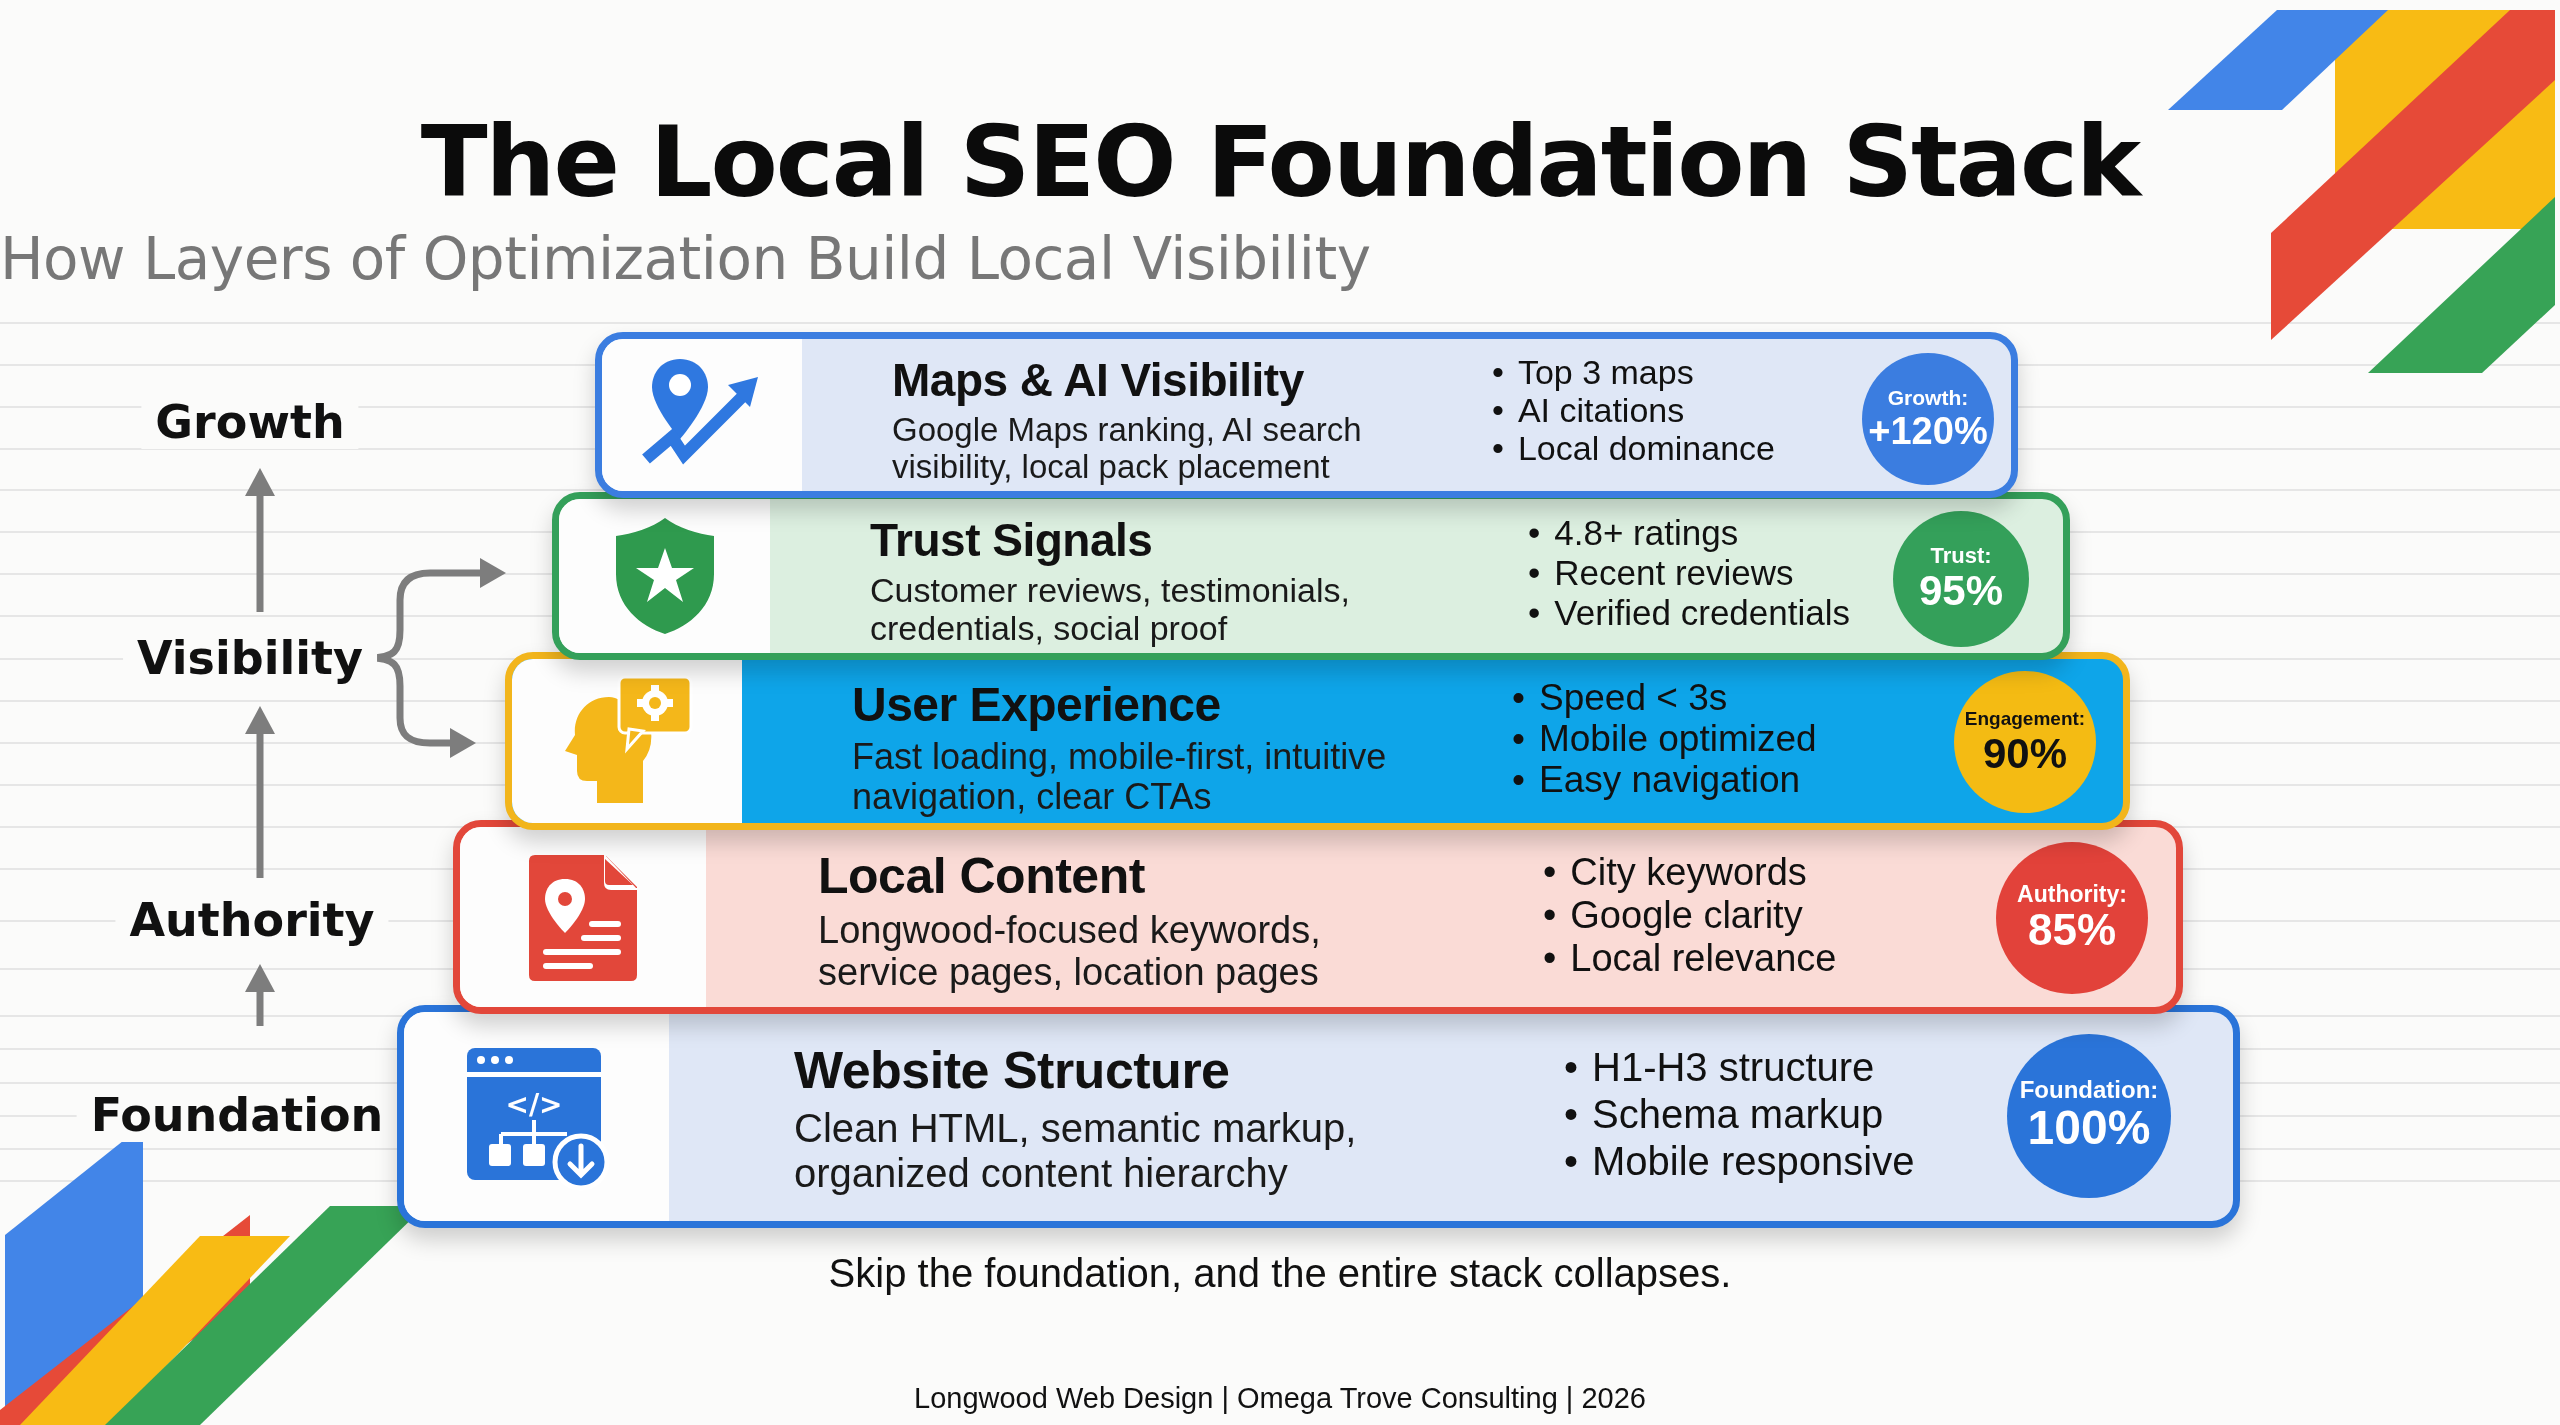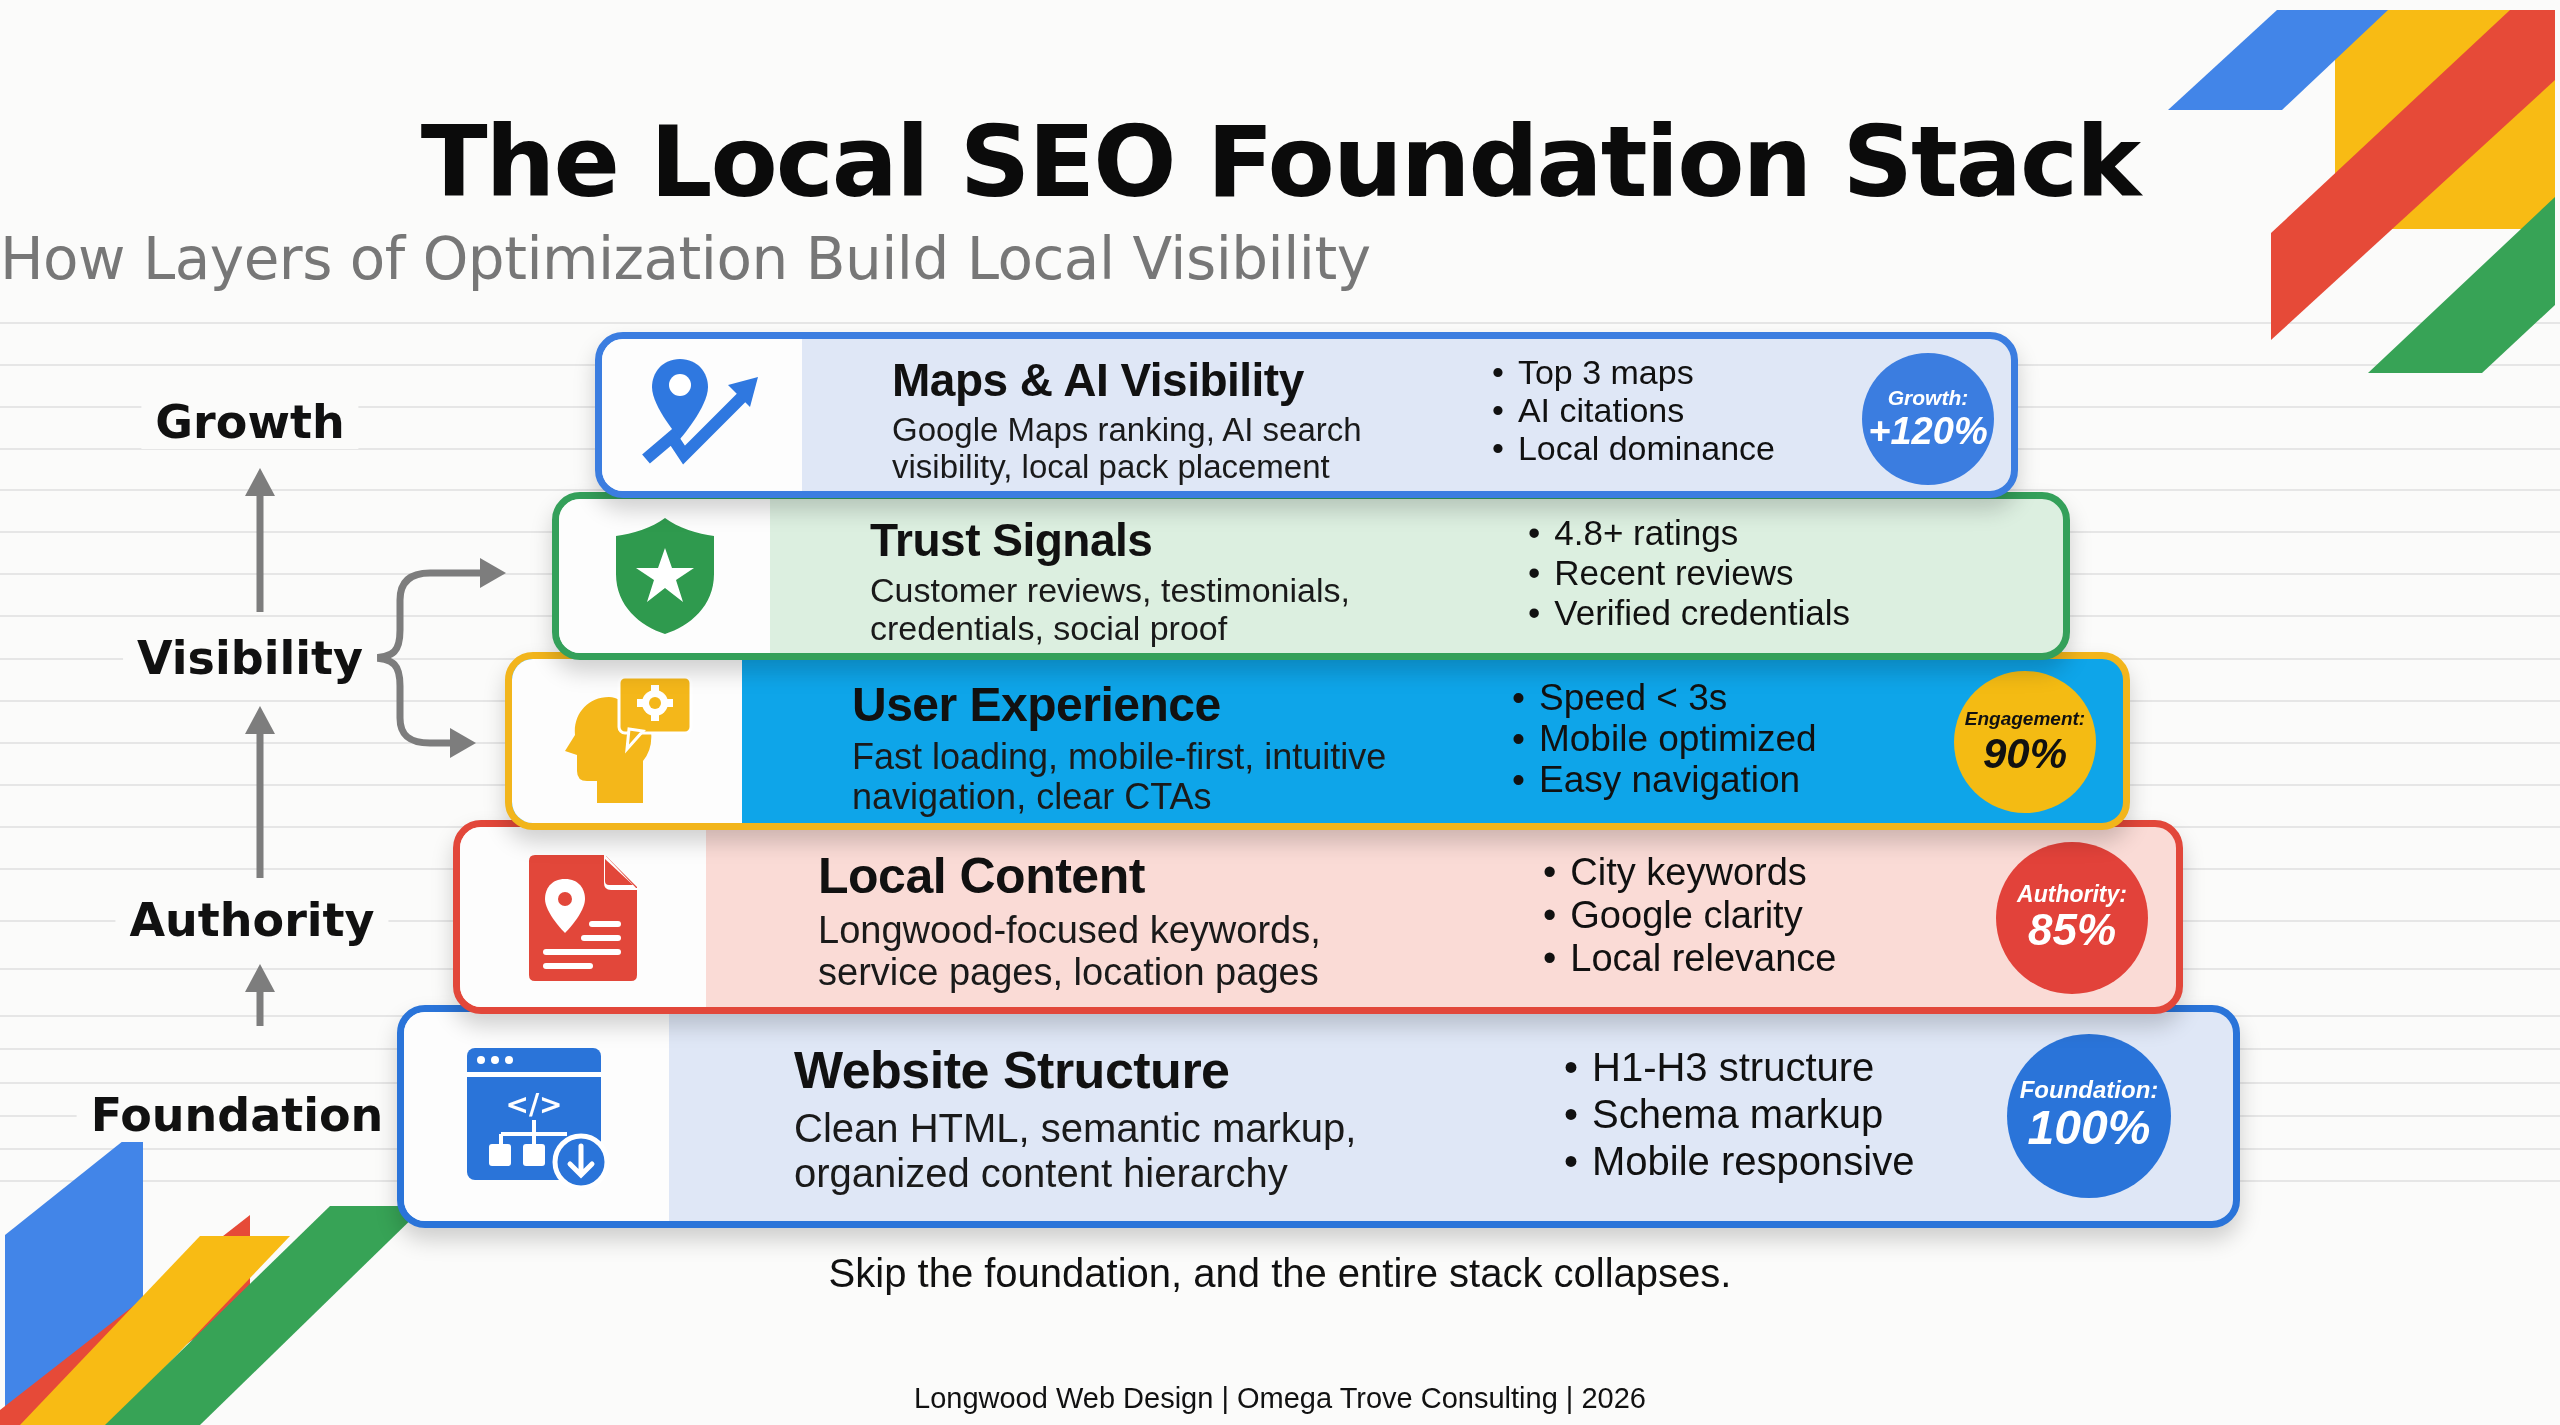--- a/index.html
+++ b/index.html
@@ -15,21 +15,21 @@
                 color:#111; background:#fbfbfa; padding:0 14px; transform:translate(-50%,-50%); white-space:nowrap;text-align:right; }
   .layer { position:absolute; border:7px solid; border-radius:28px; box-sizing:border-box; overflow:hidden;
            box-shadow:0 12px 22px rgba(0,0,0,0.18); display:flex; }
   .layer .icon-panel { background:#fdfdfd; flex:0 0 auto; display:flex; align-items:center; justify-content:center; }
   .layer .body { flex:1 1 auto; position:relative; }
   .layer .ltitle { position:absolute; font-weight:bold; font-size:46px; color:#111; white-space:nowrap; letter-spacing:-0.5px; }
   .layer .ldesc { position:absolute; font-size:35px; line-height:38px; color:#1a1a1a; }
   .layer ul { position:absolute; margin:0; padding:0; list-style:none; font-size:35px; line-height:39px; color:#111; }
   .layer ul li::before { content:"\2022"; margin-right:14px; }
   .badge { position:absolute; border-radius:50%; display:flex; flex-direction:column; align-items:center; justify-content:center;
-           color:#fff; font-weight:bold; text-align:center;font-style:italic; }
+           color:#fff; font-weight:bold; text-align:center; }
   .badge .bl { font-size:21px; line-height:24px; }
   .badge .bv { font-size:40px; line-height:44px; }
   .footer1 { position:absolute; left:0; width:2560px; top:1250px; text-align:center; font-size:40px; line-height:46px; color:#111; }
   .footer2 { position:absolute; left:0; width:2560px; top:1382px; text-align:center; font-size:29px; color:#111; }
 </style>
 </head>
 <body>
 
 <div>
   <div class="hline" style="top:322px"></div>
@@ -204,20 +204,24 @@
     <div class="ltitle" style="left:100px;top:14px;font-size:46px">Trust Signals</div>
     <div class="ldesc" style="left:100px;top:72px;font-size:34px;line-height:38px">
       <div>Customer reviews, testimonials,</div>
       <div>credentials, social proof</div>
     </div>
     <ul style="left:758px;top:14px;font-size:35px;line-height:40px">
       <li>4.8+ ratings</li>
       <li>Recent reviews</li>
       <li>Verified credentials</li>
     </ul>
+    <div class="badge" style="left:1123px;top:12px;width:136px;height:136px;background:#34a05a">
+      <div class="bl" style="font-size:22px">Trust:</div>
+      <div class="bv" style="font-size:42px;line-height:46px">95%</div>
+    </div>
   </div>
 </div>
 
 <div class="layer" style="left:595px;top:332px;width:1423px;height:166px;border-color:#3b7de0;background:#dfe7f6;z-index:5;">
   <div class="icon-panel" style="width:200px">
     <svg width="140" height="120" viewBox="0 0 140 120">
       <path d="M48,4 C30,4 20,18 20,32 C20,52 48,84 48,84 C48,84 76,52 76,32 C76,18 66,4 48,4 Z" fill="#2f78e0"></path>
       <circle cx="48" cy="30" r="11" fill="#fff"></circle>
       <polyline points="14,104 40,82 52,100 112,40" stroke="#2f78e0" stroke-width="12" fill="none" stroke-linejoin="miter"></polyline>
       <polygon points="96,30 126,22 118,52" fill="#2f78e0"></polygon>

